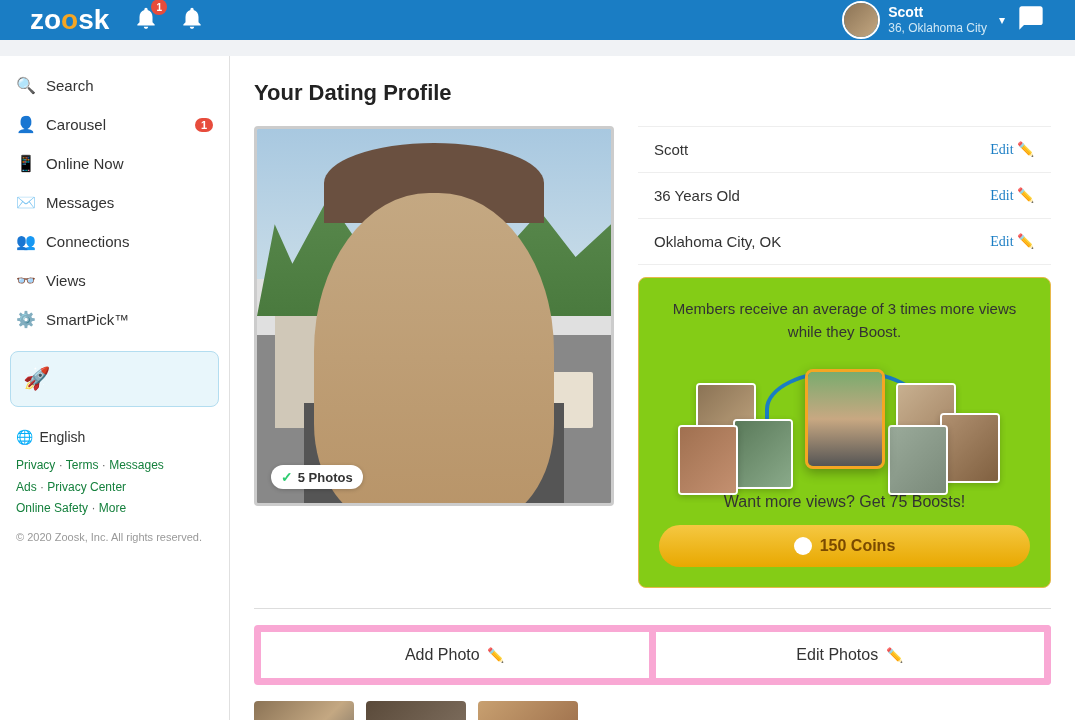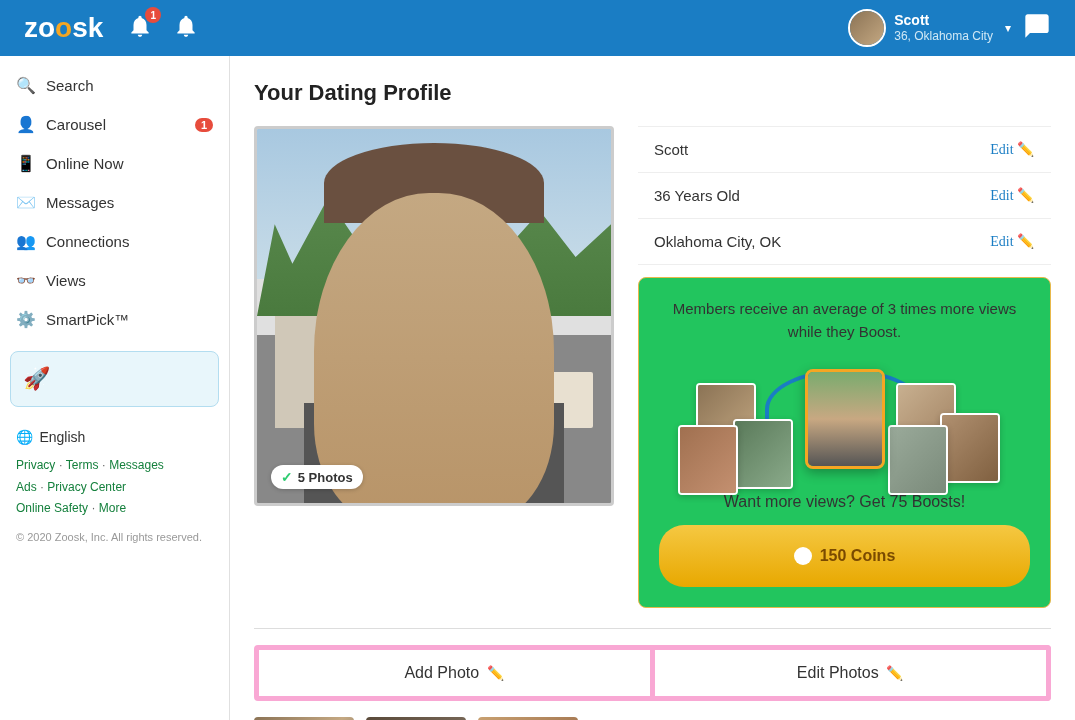--- a/index.html
+++ b/index.html
@@ -1,24 +1,24 @@
 <!DOCTYPE html>
 <html><head>
   <meta charset="utf-8">
   <style>
     * { margin: 0; padding: 0; box-sizing: border-box; }
     body { font-family: Arial, sans-serif; background: #f0f2f5; width: 1075px; height: 720px; overflow: hidden; }
 
     
     .header {
       background: #1a7dc4;
-      height: 56px;
-      display: flex;
-      align-items: center;
-      padding: 0 24px;
+      height: 40px;
+      display: flex;
+      align-items: center;
+      padding: 0 30px;
       position: fixed;
       top: 0; left: 0; right: 0;
       z-index: 100;
     }
     .logo {
       color: white;
       font-size: 28px;
       font-weight: bold;
       margin-right: 24px;
     }
@@ -206,21 +206,21 @@
       font-family: Liberation Serif, serif;
     }
 
     
     .boost-promo {
       margin-top: 12px;
       border: 1px solid #e8b84b;
       border-radius: 8px;
       padding: 20px;
       text-align: center;
-      background: #22c55e;
+      background: #84cc16;
     }
     .boost-promo-text {
       font-size: 15px;
       color: #333;
       margin-bottom: 16px;
       line-height: 1.5;
     }
     .boost-images {
       display: flex;
       justify-content: center;
@@ -262,21 +262,21 @@
     .boost-views-text {
       font-size: 16px;
       color: #333;
       margin-bottom: 14px;
       font-weight: 500;
     }
     .coins-btn {
       background: linear-gradient(180deg, #f5c842, #e8a800);
       border: none;
       border-radius: 25px;
-      padding: 22px 32px;
+      padding: 12px 32px;
       font-size: 16px;
       font-weight: bold;
       color: #7a4a00;
       cursor: pointer;
       width: 100%;
       display: flex;
       align-items: center;
       justify-content: center;
       gap: 8px;
     }
@@ -294,21 +294,21 @@
       margin-top: 20px;
       border-top: 1px solid #ddd;
       padding-top: 16px;
     }
     .action-btn {
       flex: 1;
       padding: 14px;
       font-size: 16px;
       font-weight: 500;
       cursor: pointer;
-      border: 5px solid #f9a8d4;
+      border: 7px solid #f9a8d4;
       background: white;
       color: #333;
       display: flex;
       align-items: center;
       justify-content: center;
       gap: 8px;
     }
     .action-btn:first-child { border-radius: 4px 0 0 4px; }
     .action-btn:last-child { border-radius: 0 4px 4px 0; border-left: none; }
     .pencil-icon { font-size: 14px; color: #555; }

